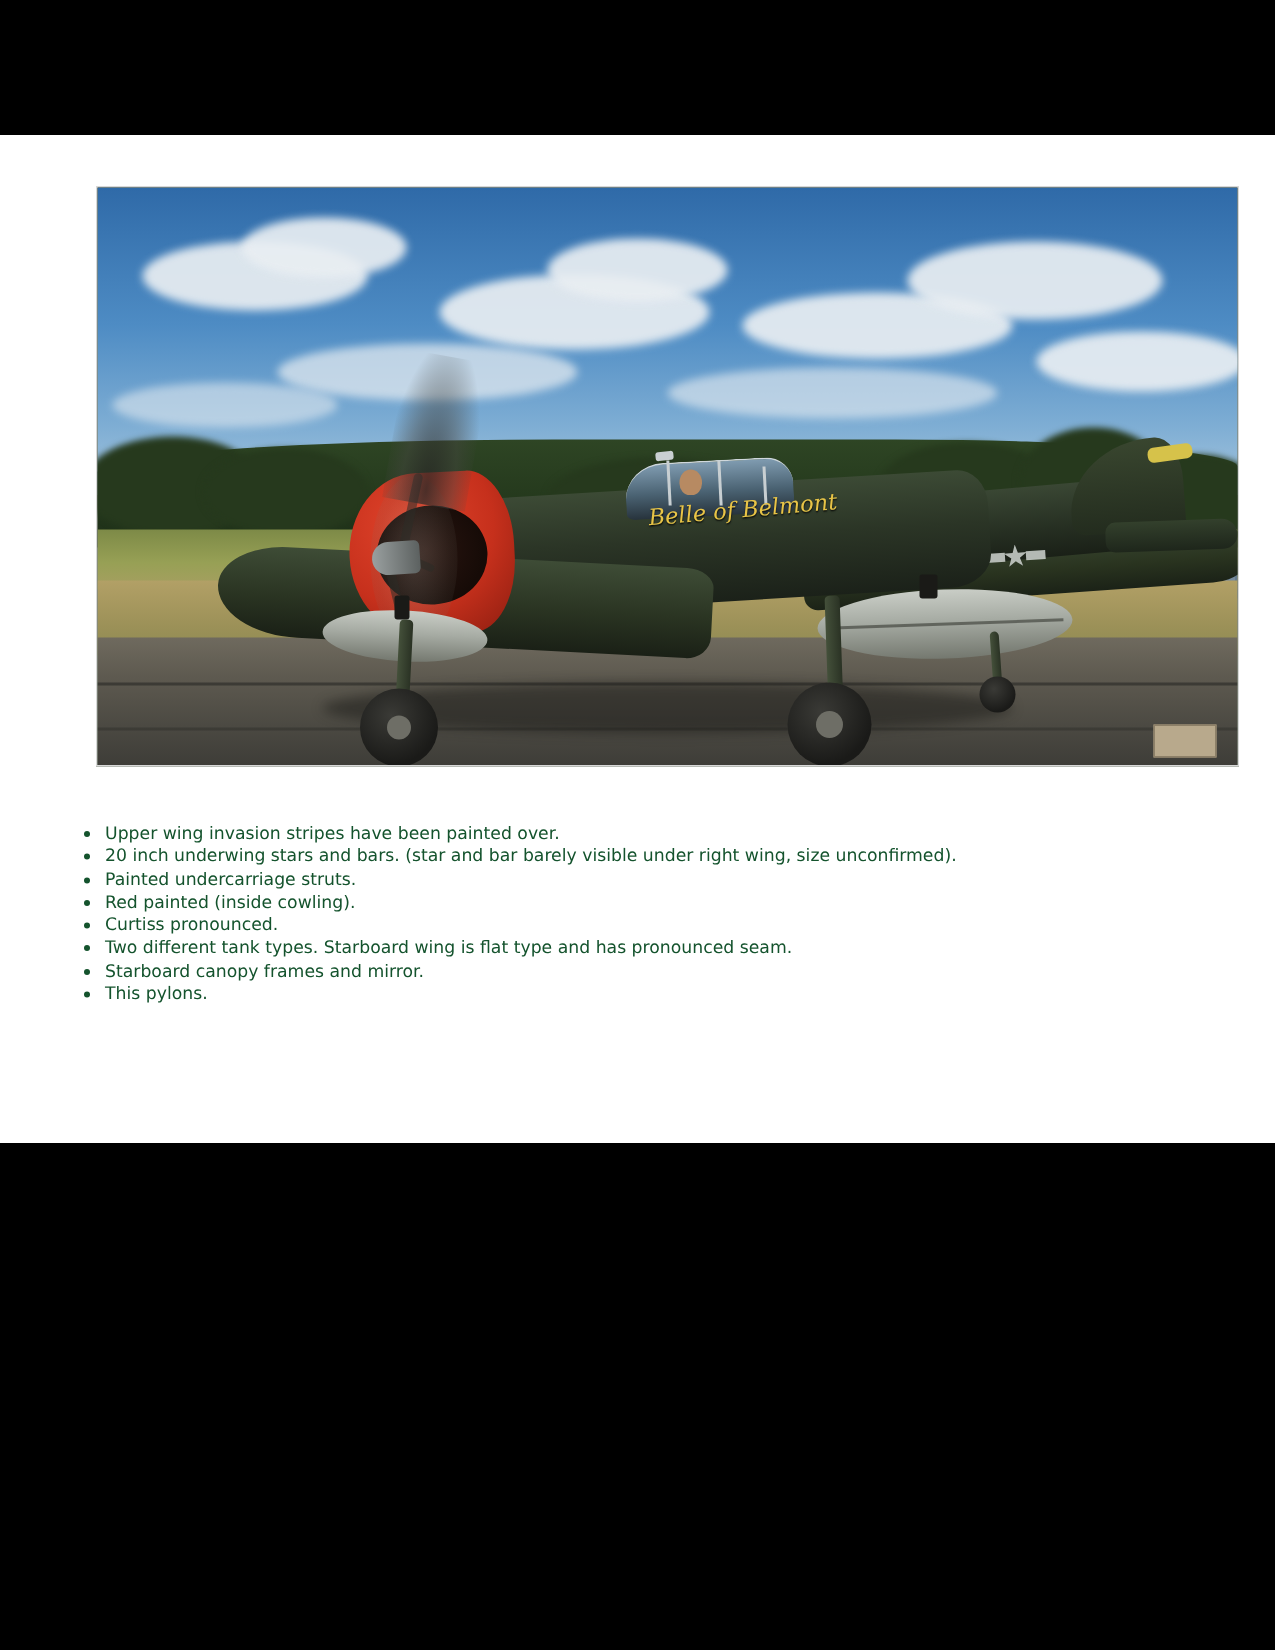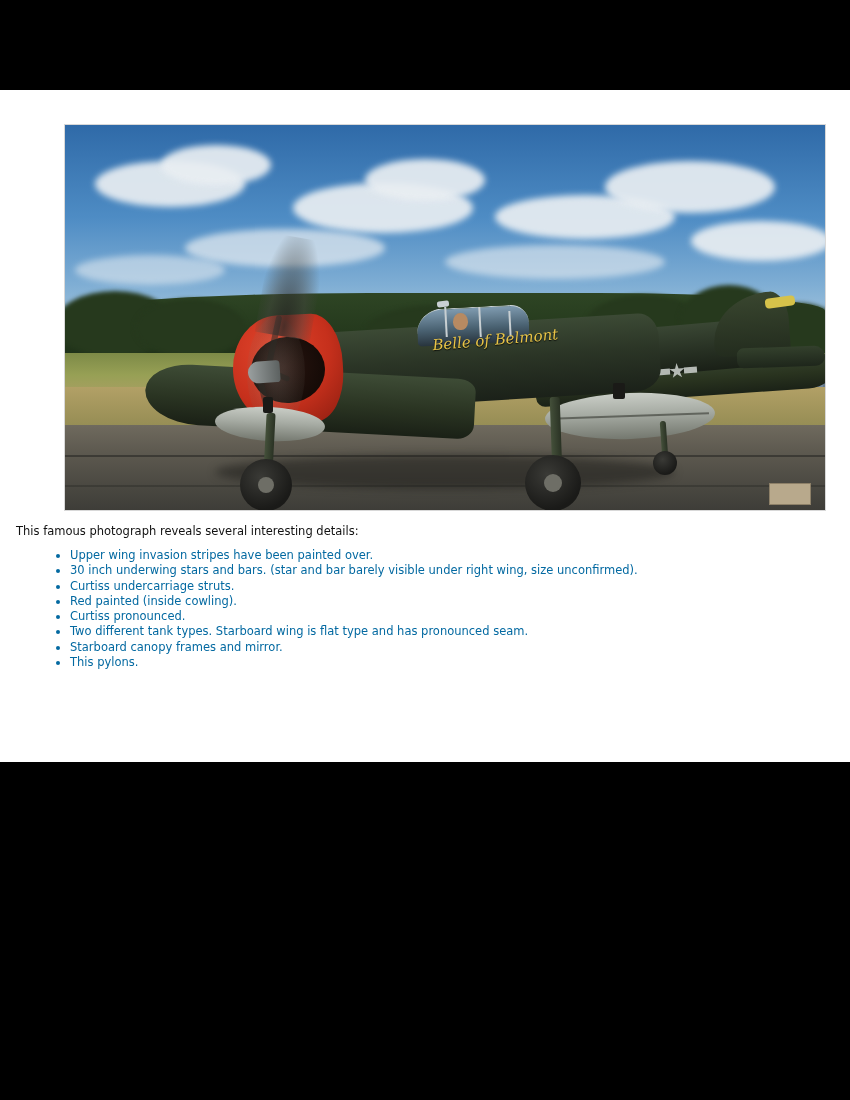--- a/index.html
+++ b/index.html
@@ -311,21 +311,21 @@
     font-size: 11.5px;
     color: #111;
     font-family: "DejaVu Sans", sans-serif;
   }
   ul.details {
     position: absolute;
     left: 40px; top: 458px;
     margin: 0;
     padding: 0 0 0 30px;
     list-style: disc;
-    color: #0369a1;
+    color: #14532d;
   }
   ul.details li {
     font-size: 11.5px;
     line-height: 15.3px;
     font-family: "DejaVu Sans", sans-serif;
   }
 </style>
 </head>
 <body>
 
@@ -416,26 +416,25 @@
         <div class="wheel" style="left:175px; top:334px; width:52px; height:52px;"></div>
         <div class="wheel-hub" style="left:193px; top:352px; width:16px; height:16px;"></div>
         <div class="wheel" style="left:460px; top:330px; width:56px; height:56px;"></div>
         <div class="wheel-hub" style="left:479px; top:349px; width:18px; height:18px;"></div>
         <div class="wheel" style="left:588px; top:326px; width:24px; height:24px;"></div>
 
       </div>
     </div>
   </div>
 
-  <div class="caption">This famous photograph reveals several interesting details:</div>
 
   <ul class="details">
     <li>Upper wing invasion stripes have been painted over.</li>
-    <li>30 inch underwing stars and bars. (star and bar barely visible under right wing, size unconfirmed).</li>
-    <li>Curtiss undercarriage struts.</li>
+    <li>20 inch underwing stars and bars. (star and bar barely visible under right wing, size unconfirmed).</li>
+    <li>Painted undercarriage struts.</li>
     <li>Red painted (inside cowling).</li>
     <li>Curtiss pronounced.</li>
     <li>Two different tank types. Starboard wing is flat type and has pronounced seam.</li>
     <li>Starboard canopy frames and mirror.</li>
     <li>This pylons.</li>
   </ul>
 
 </div>
 
 </body></html>

